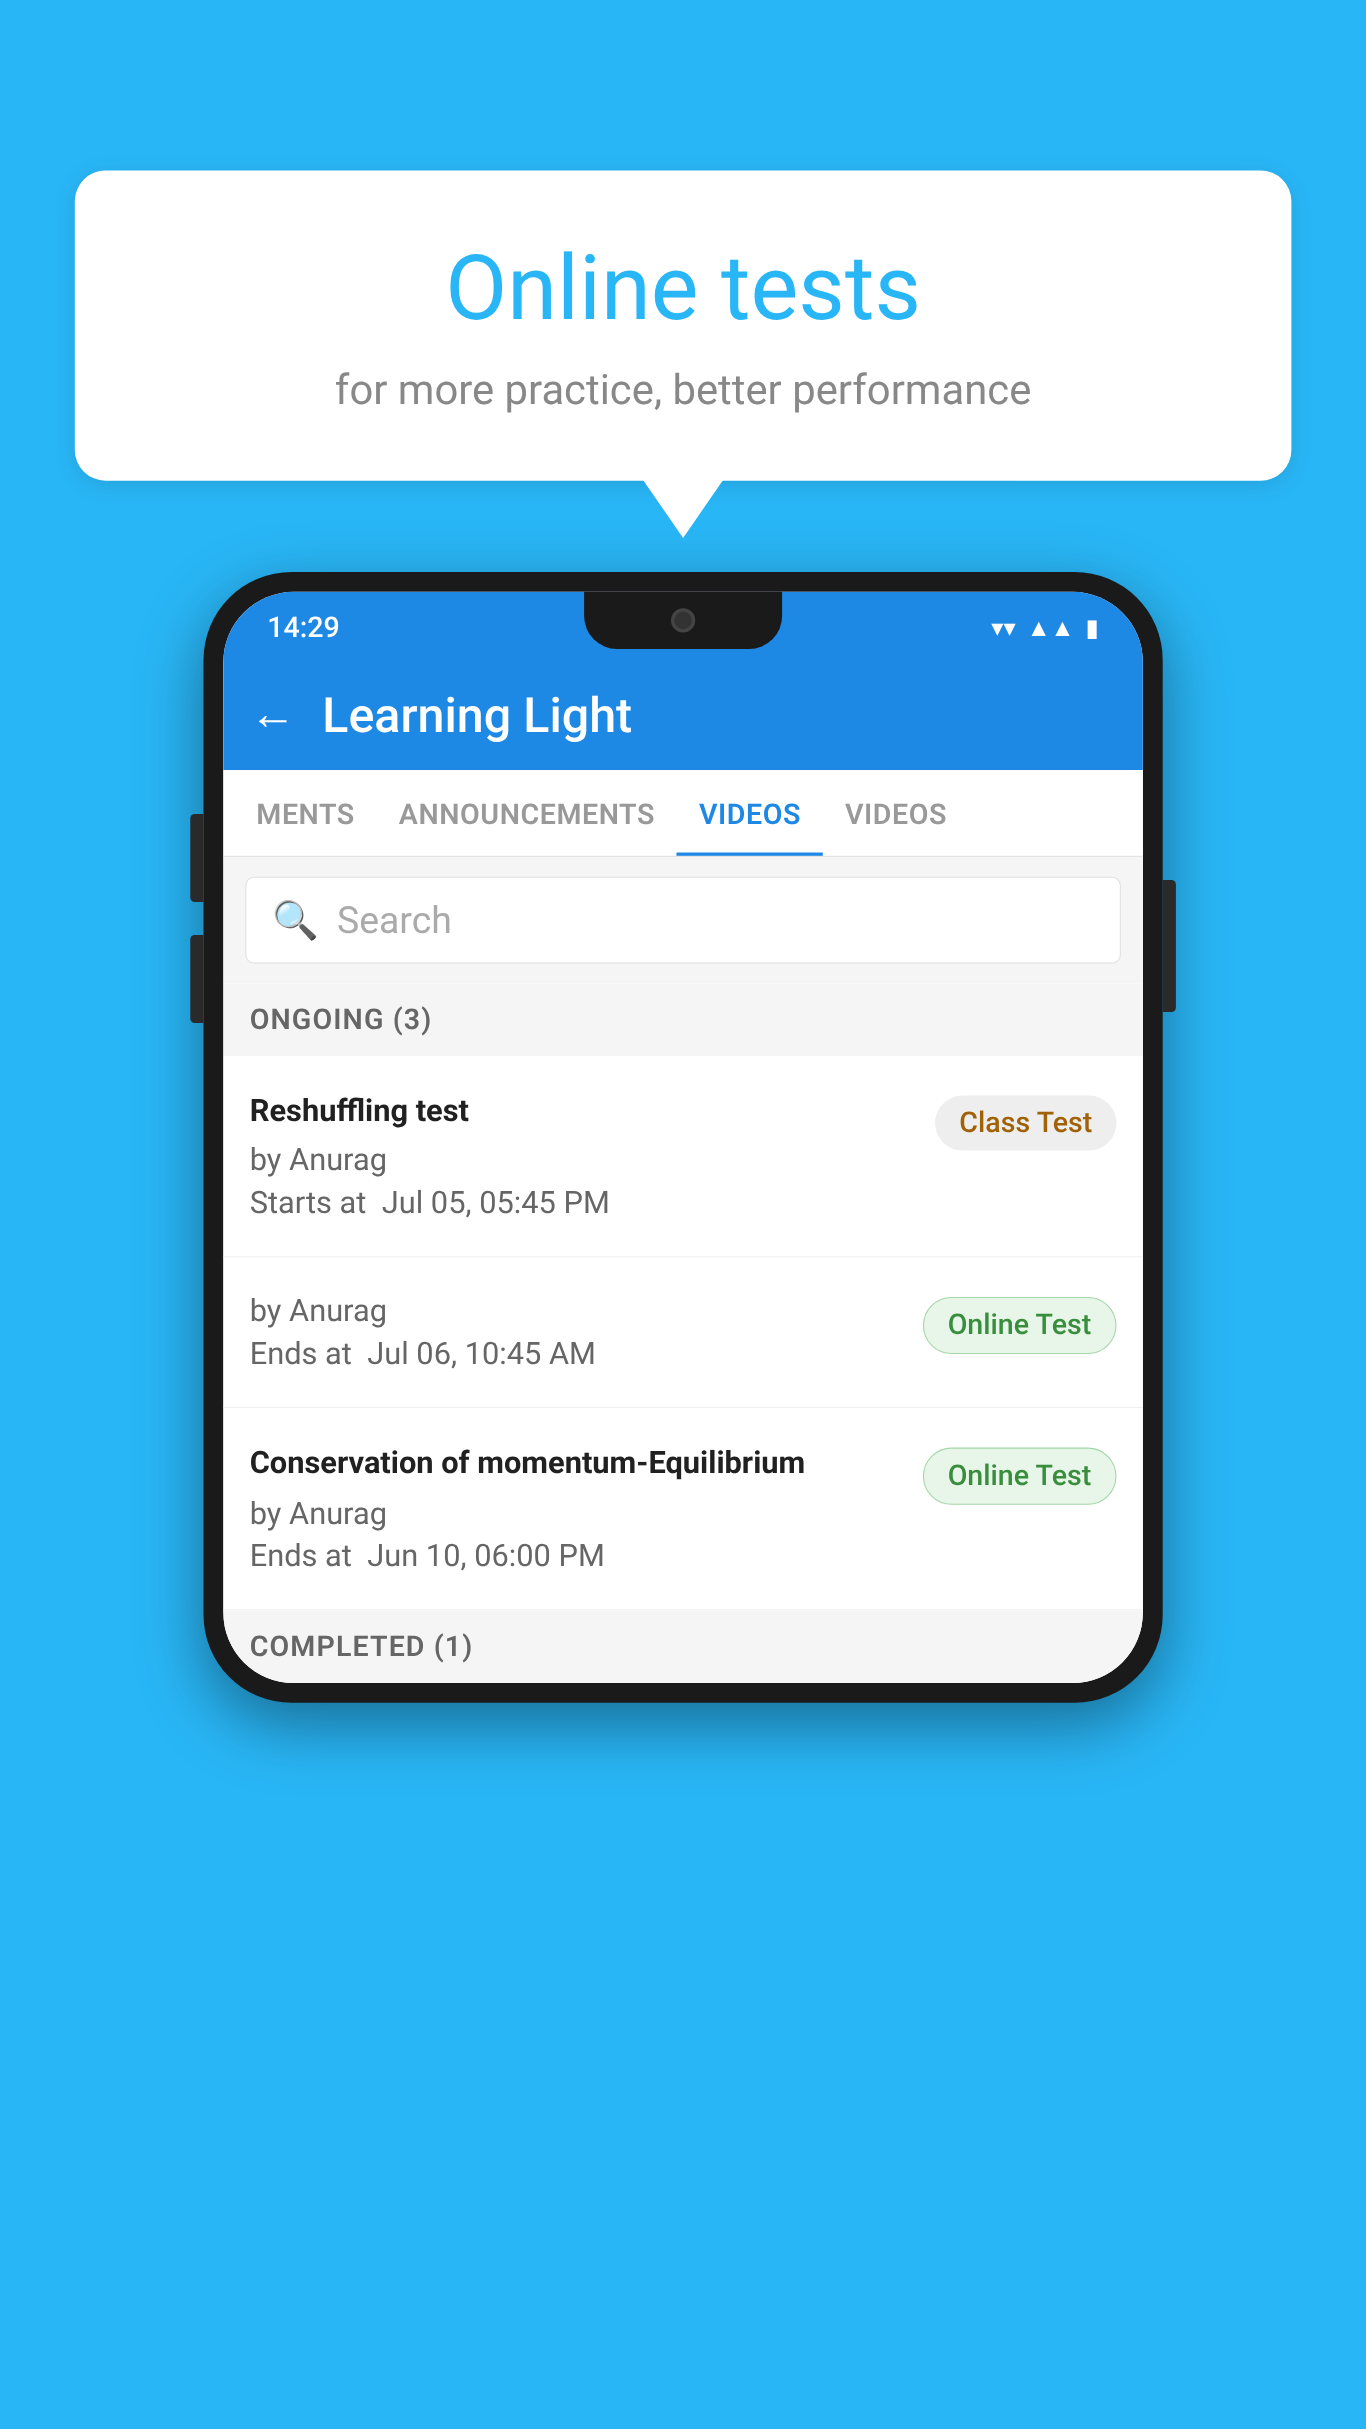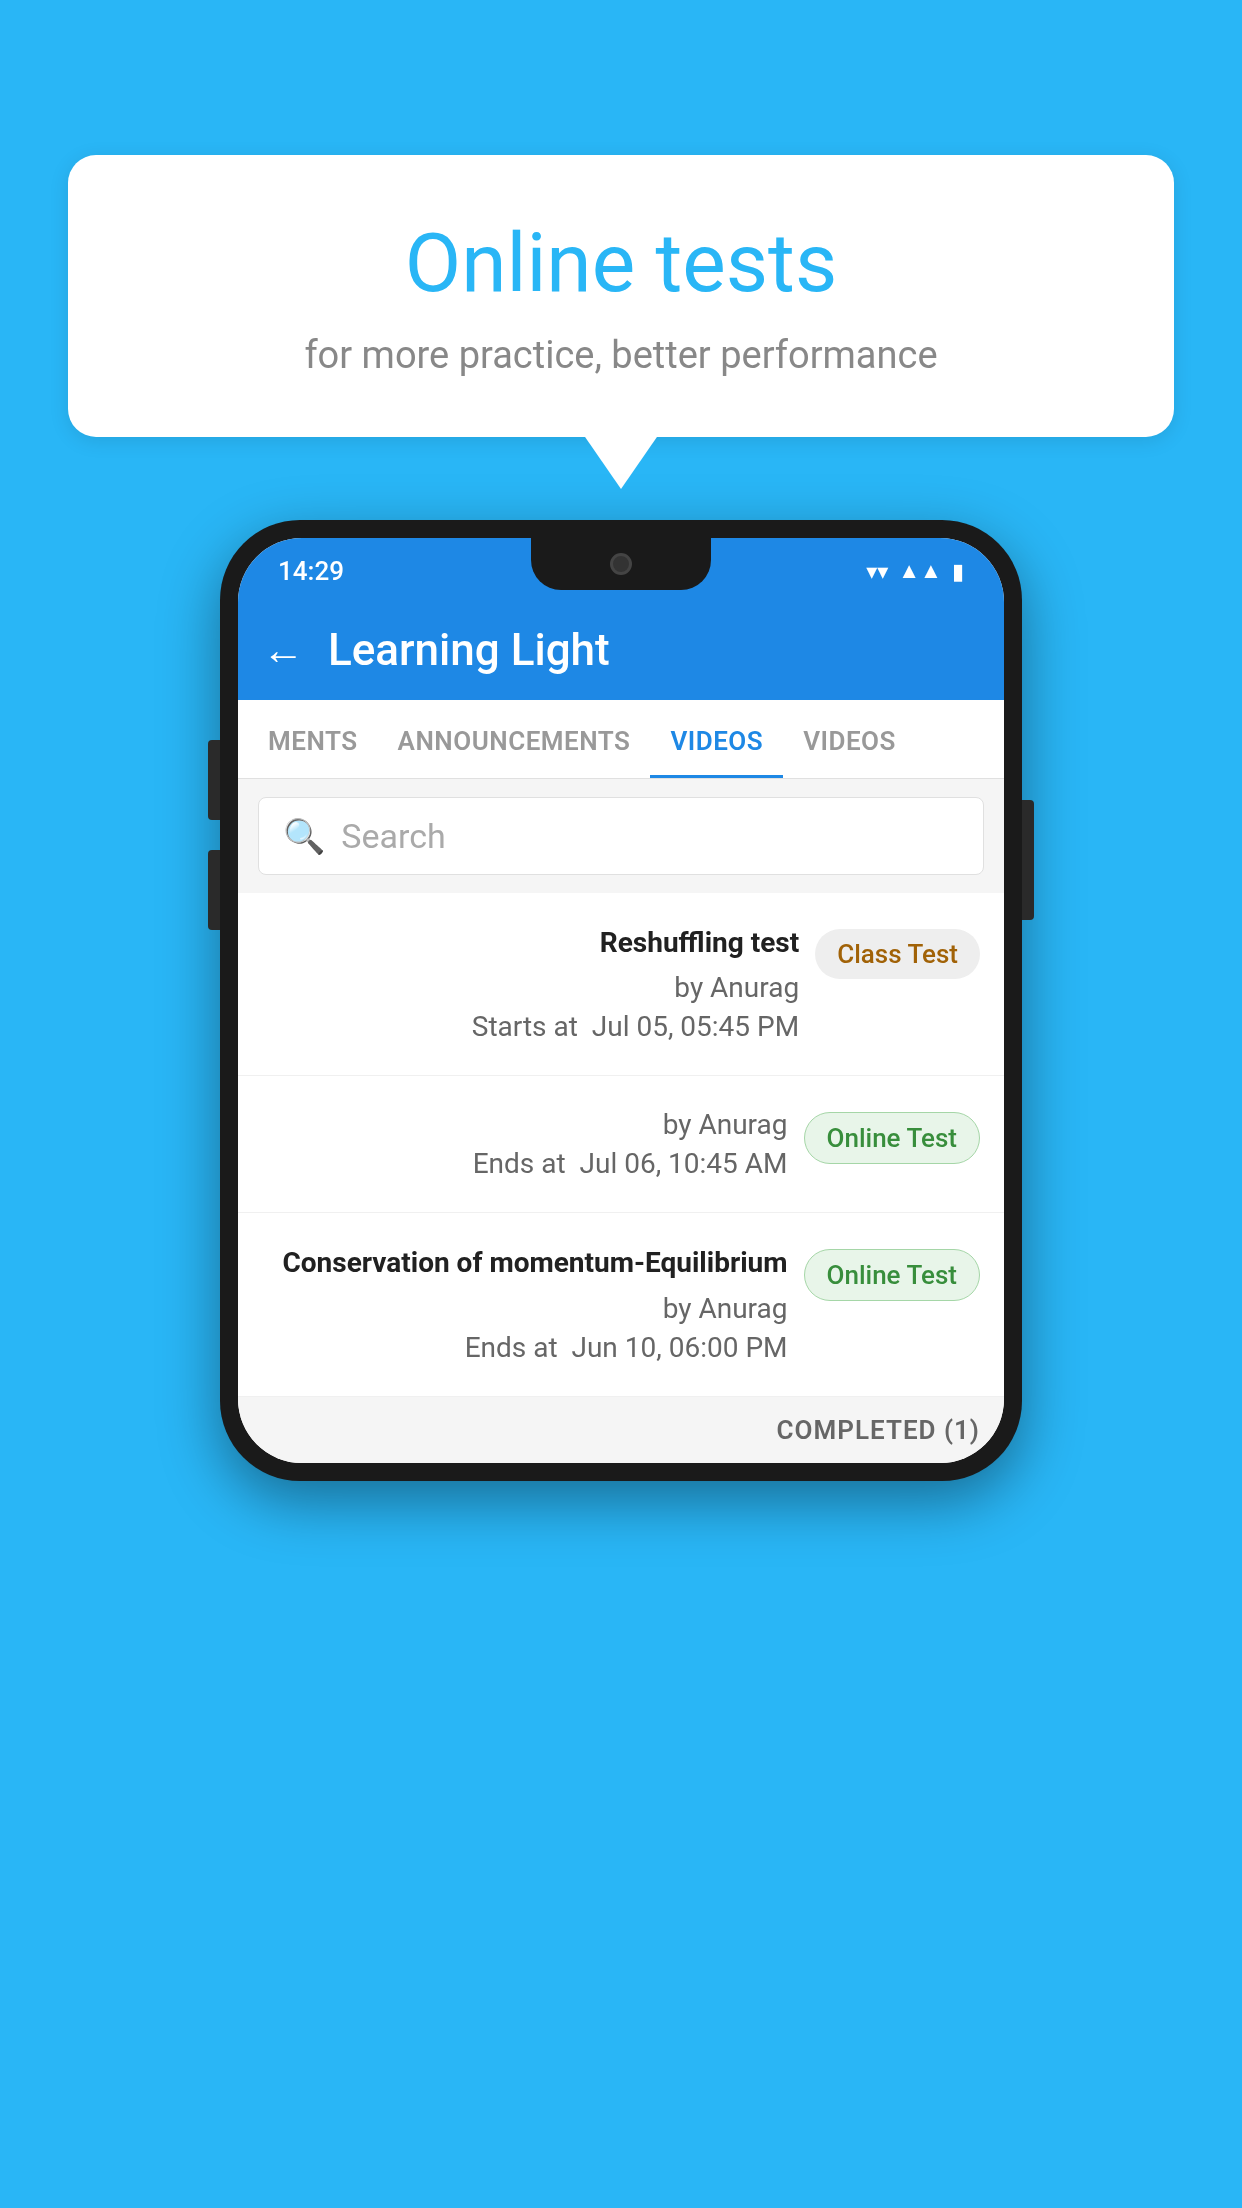--- a/index.html
+++ b/index.html
@@ -54,22 +54,21 @@
       color: #888;
       font-weight: 400;
     }
 
     
     .phone-wrapper {
       position: absolute;
       top: 520px;
       left: 50%;
       transform: translateX(-50%);
-      width: 802px;
-      text-align: right;
+      width: 872px;
     }
 
     .phone-frame {
       background: #1a1a1a;
       border-radius: 80px;
       padding: 18px;
       box-shadow: 0 20px 60px rgba(0,0,0,0.4);
       position: relative;
     }
 
@@ -366,20 +365,23 @@
         <div class="tab">VIDEOS</div>
       </div>
 
       <div class="search-container">
         <div class="search-bar">
           <span class="search-icon-wrap">🔍</span>
           <span class="search-placeholder">Search</span>
         </div>
       </div>
 
+      <div class="section-header">
+        <span class="section-label">ONGOING (3)</span>
+      </div>
 
       <div class="tests-list">
 
         <div class="test-item">
           <div class="test-info">
             <div class="test-name">Reshuffling test</div>
             <div class="test-author">by Anurag</div>
             <div class="test-date">
               <span>Starts at</span>&nbsp;&nbsp;<span>Jul 05, 05:45 PM</span>
             </div>

